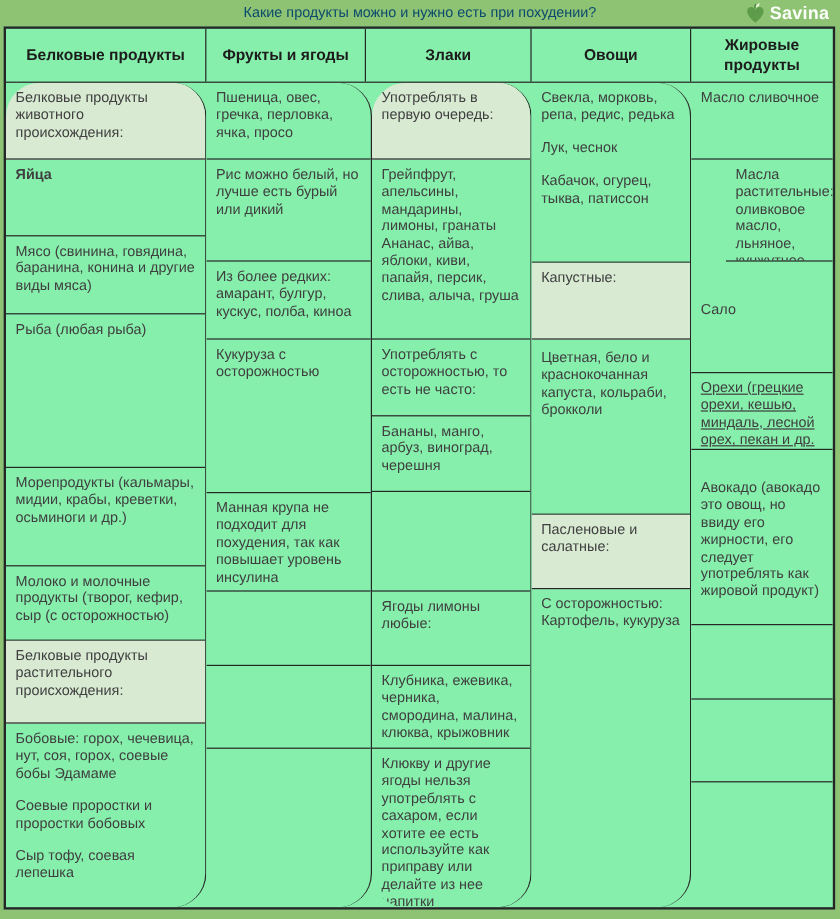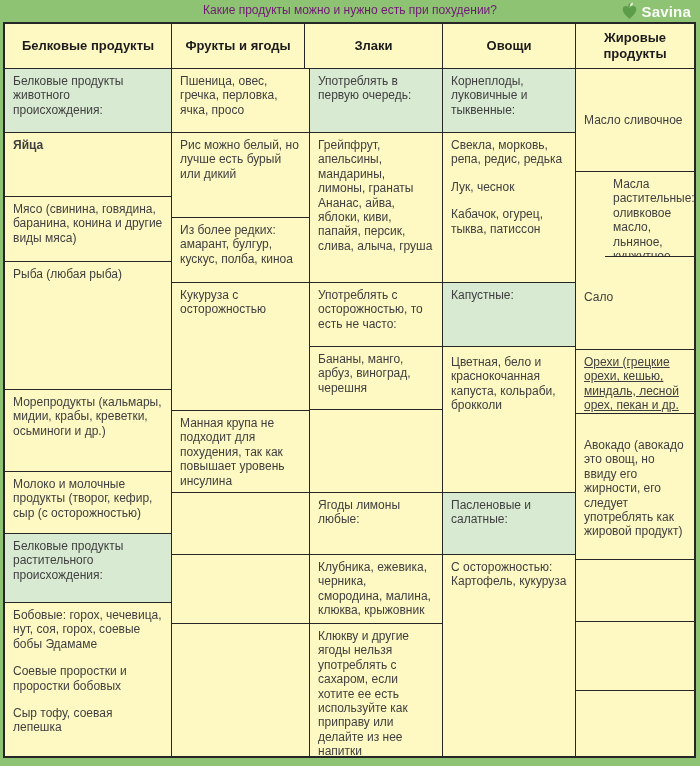--- a/index.html
+++ b/index.html
@@ -4,40 +4,40 @@
 <style>
   html,body{margin:0;padding:0;}
   .page{
     position:relative;width:700px;height:766px;overflow:hidden;
     background:var(--bar-green,#8dc373);
     font-family:"Liberation Sans",sans-serif;
   }
   .topbar{position:absolute;top:0;left:0;right:0;height:22px;}
   .title{
     position:absolute;left:0;right:0;top:3px;text-align:center;
-    font-size:12px;color:#701a75;
+    font-size:12px;color:#0c4a6e;
   }
   .brand{position:absolute;right:9px;top:1px;display:flex;align-items:center;gap:3px;height:21px;}
   .brand-name{color:#fbfdf8;font-weight:bold;font-size:15px;letter-spacing:.2px;}
   .table-wrap{
     position:absolute;left:3px;right:4px;top:22px;bottom:8px;
-    background:#fef9c3;border:2px solid var(--border,#262626);
+    background:#86efac;border:2px solid var(--border,#262626);
     display:flex;flex-direction:column;box-sizing:border-box;
   }
   .thead{display:flex;flex:0 0 auto;height:44px;border-bottom:1.5px solid var(--border,#262626);}
   .th{
     box-sizing:border-box;border-right:1.5px solid var(--border,#262626);
     display:flex;align-items:center;justify-content:center;text-align:center;
     font-weight:bold;font-size:13px;color:#1c1c1c;padding:2px 6px;line-height:1.25;
   }
   .th:last-child{border-right:none;flex:1;}
   .tbody{display:flex;flex:1;overflow:hidden;}
   .col{
     box-sizing:border-box;border-right:1.5px solid var(--border,#262626);
-    display:flex;flex-direction:column;overflow:hidden;
+    display:flex;flex-direction:column;overflow:hidden;border-radius:28px;
   }
   .col:last-child{border-right:none;flex:1;}
   .cell{
     box-sizing:border-box;flex:0 0 auto;overflow:hidden;
     border-bottom:1.5px solid var(--border,#262626);
     padding:5px 8px 4px 8px;
     font-size:12px;line-height:1.2;color:var(--text,#3f3f3f);
   }
   .cell:last-child{border-bottom:none;flex:1;}
   .cell.green{background:var(--cell-green,#d9ead3);}
@@ -136,44 +136,41 @@
             <div class="para">Ягоды лимоны любые:</div>
           </div>
           <div class="cell" style="height: 69px;">
             <div class="para">Клубника, ежевика, черника, смородина, малина, клюква, крыжовник</div>
           </div>
           <div class="cell" style="height: 132px;">
             <div class="para">Клюкву и другие ягоды нельзя употреблять с сахаром, если хотите ее есть используйте как приправу или делайте из нее напитки</div>
           </div>
         </div>
         <div class="col" style="width: 133px;">
-          <div class="cell green" style="height: 64px;">
-            <div class="para">Корнеплоды, луковичные и тыквенные:</div>
-          </div>
           <div class="cell" style="height: 150px;">
             <div class="para">Свекла, морковь, репа, редис, редька</div>
             <div class="para">Лук, чеснок</div>
             <div class="para">Кабачок, огурец, тыква, патиссон</div>
           </div>
           <div class="cell green" style="height: 64px;">
             <div class="para">Капустные:</div>
           </div>
           <div class="cell" style="height: 146px; padding-top: 8px;">
             <div class="para">Цветная, бело и краснокочанная капуста, кольраби, брокколи</div>
           </div>
           <div class="cell green" style="height: 62px;">
             <div class="para">Пасленовые и салатные:</div>
           </div>
           <div class="cell" style="height: 132px;">
             <div class="para">С осторожностью:
 Картофель, кукуруза</div>
           </div>
         </div>
         <div class="col" style="width: 118px;">
-          <div class="cell" style="height: 64px; margin-top: 39px;">
+          <div class="cell" style="height: 64px;">
             <div class="para">Масло сливочное</div>
           </div>
           <div class="cell" style="height: 85px; margin-left: 29px;">
             <div class="para">Масла растительные: оливковое масло, льняное, кунжутное</div>
           </div>
           <div class="cell" style="height: 65px; margin-top: 28px;">
             <div class="para">Сало</div>
           </div>
           <div class="cell" style="height: 64px; text-decoration: underline;">
             <div class="para">Орехи (грецкие орехи, кешью, миндаль, лесной орех, пекан и др.</div>

